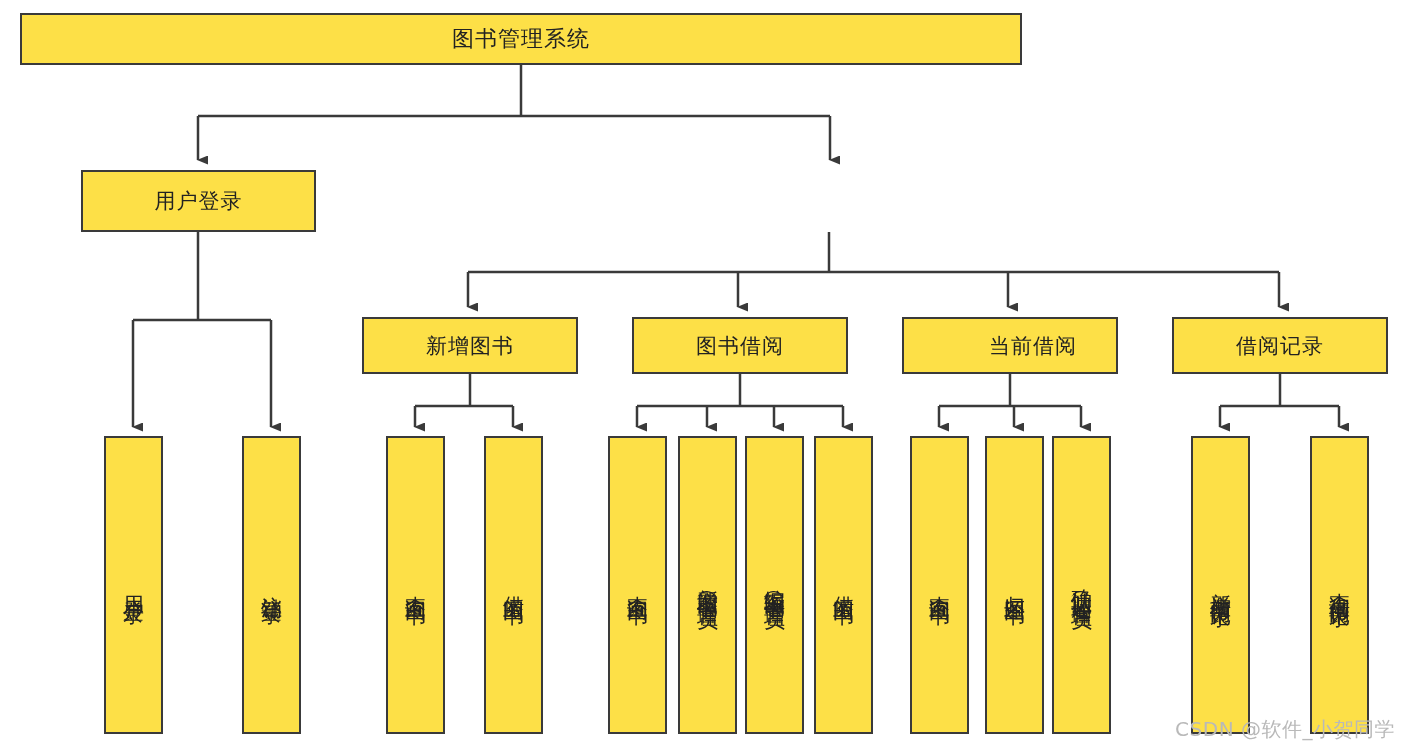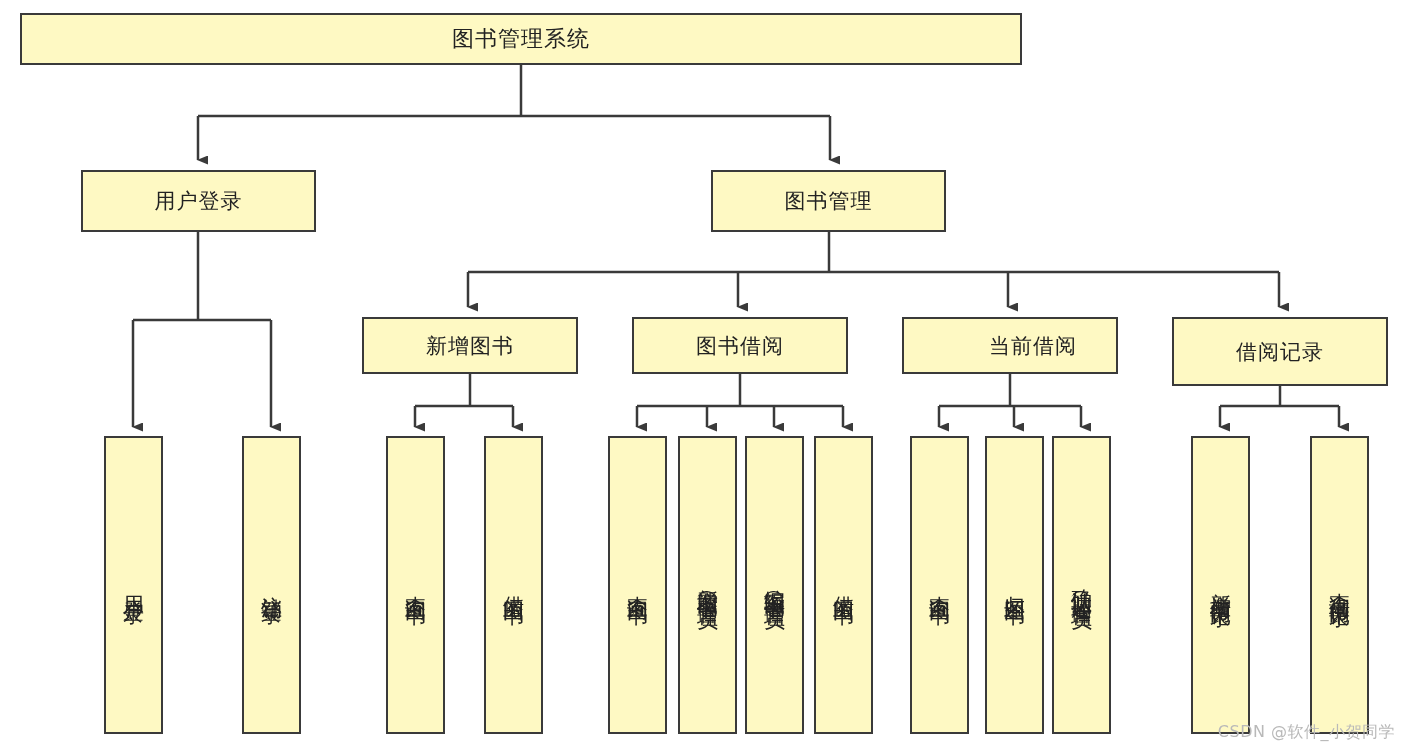--- a/index.html
+++ b/index.html
@@ -21,21 +21,21 @@
   #wires {
     position: absolute;
     left: 0;
     top: 0;
     width: 1405px;
     height: 747px;
   }
   .node {
     position: absolute;
     box-sizing: border-box;
-    background: #fef9c3;
+    background: #fde047;
     border: 2px solid #3a3a3a;
     display: flex;
     align-items: center;
     justify-content: center;
     color: #222222;
   }
   .node.h-node {
     font-size: 21px;
     letter-spacing: 1px;
   }
@@ -55,21 +55,21 @@
     display: block;
     text-align: center;
   }
   #root-node {
     font-size: 22px;
   }
   #watermark {
     position: absolute;
     right: 10px;
     bottom: 4px;
-    font-size: 16px;
+    font-size: 20px;
     color: #b9b9b9;
     white-space: nowrap;
     letter-spacing: 0.5px;
     pointer-events: none;
   }
 </style>
 </head>
 <body>
 
 <div id="canvas">
@@ -124,34 +124,31 @@
     </g>
   </svg>
 
   <div class="node h-node" id="root-node" style="left:20px; top:13px; width:1002px; height:52px;">
     <span class="label">图书管理系统</span>
   </div>
 
   <div class="node h-node" style="left:81px; top:170px; width:235px; height:62px;">
     <span class="label">用户登录</span>
   </div>
-  <div class="node h-node" style="left:711px; top:170px; width:235px; height:62px;">
-    <span class="label">图书管理</span>
-  </div>
 
   <div class="node h-node" style="left:362px; top:317px; width:216px; height:57px;">
     <span class="label">新增图书</span>
   </div>
   <div class="node h-node" style="left:632px; top:317px; width:216px; height:57px;">
     <span class="label">图书借阅</span>
   </div>
   <div class="node h-node" style="left:902px; top:317px; width:216px; height:57px;padding-left:46px;">
     <span class="label">当前借阅</span>
   </div>
-  <div class="node h-node" style="left:1172px; top:317px; width:216px; height:69px;">
+  <div class="node h-node" style="left:1172px; top:317px; width:216px; height:57px;">
     <span class="label">借阅记录</span>
   </div>
 
   <div id="leaf-layer">
       <div class="node v-node" style="left: 104px; top: 436px; width: 59px; height: 298px;">
         <span class="label">用户登录</span>
       </div>
       <div class="node v-node" style="left: 242px; top: 436px; width: 59px; height: 298px;">
         <span class="label">注销登录</span>
       </div>

